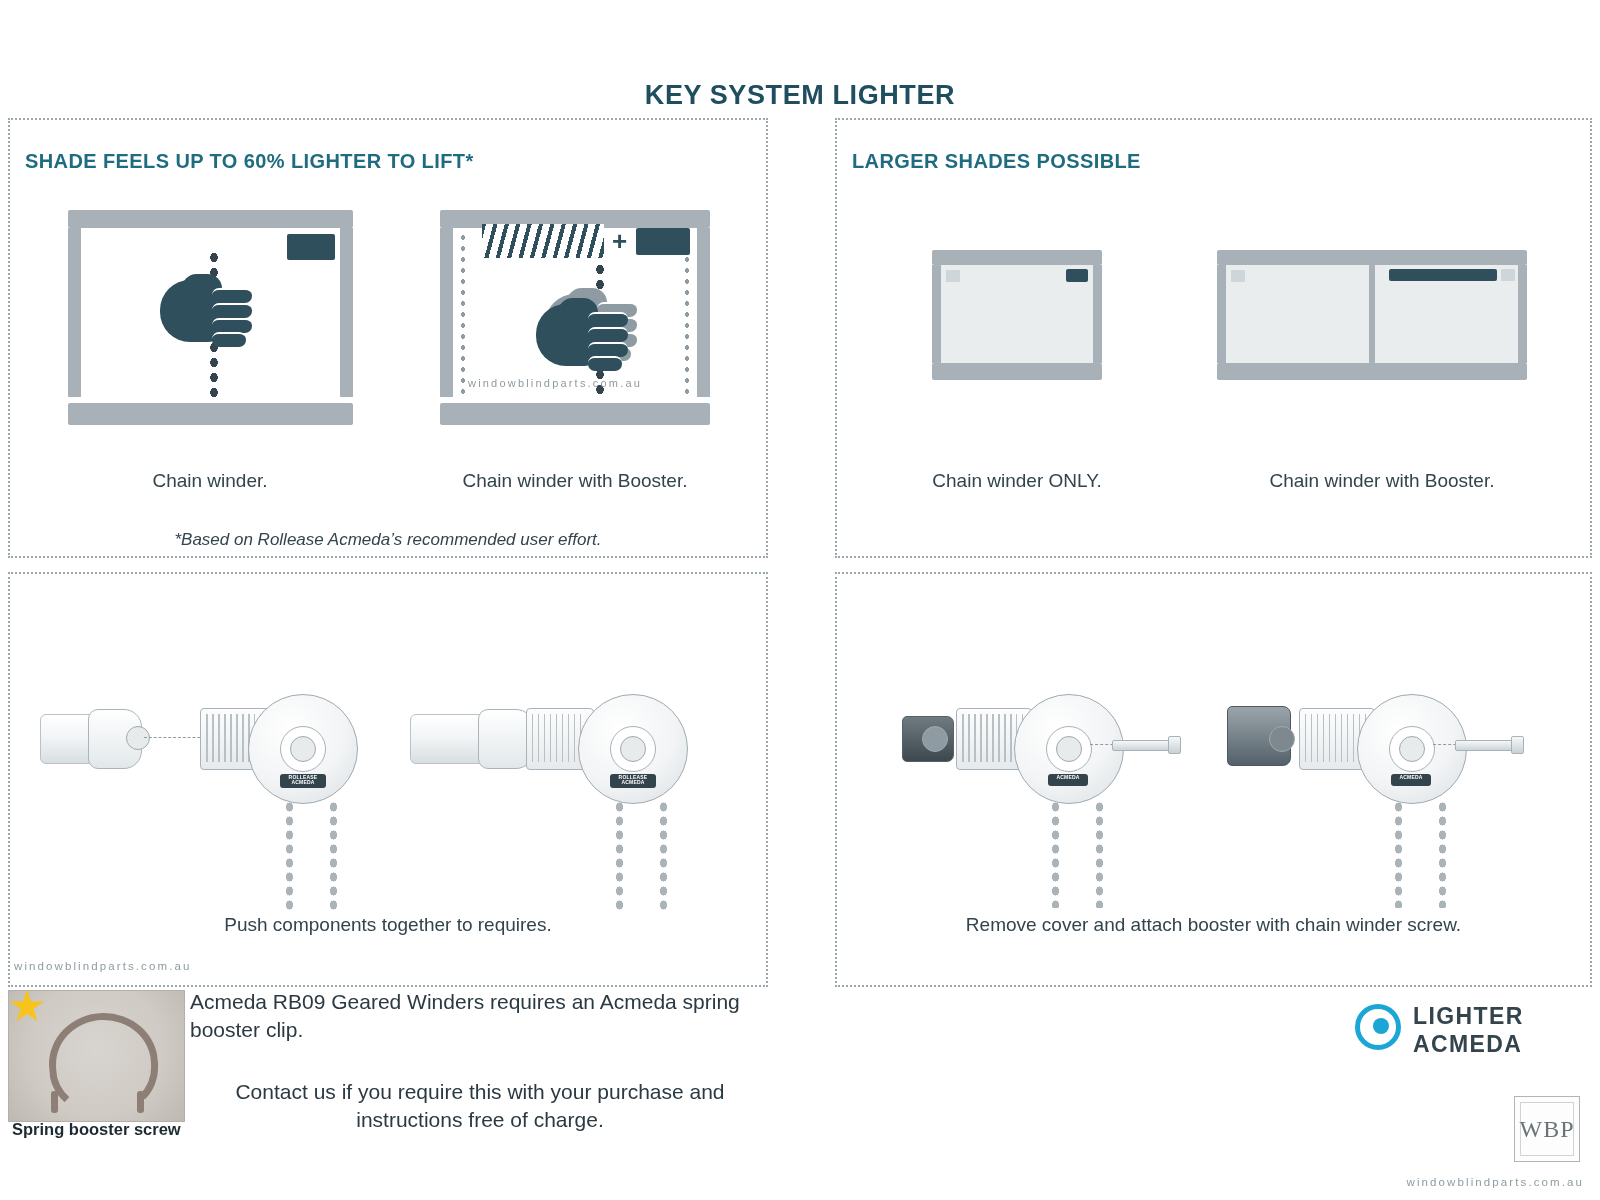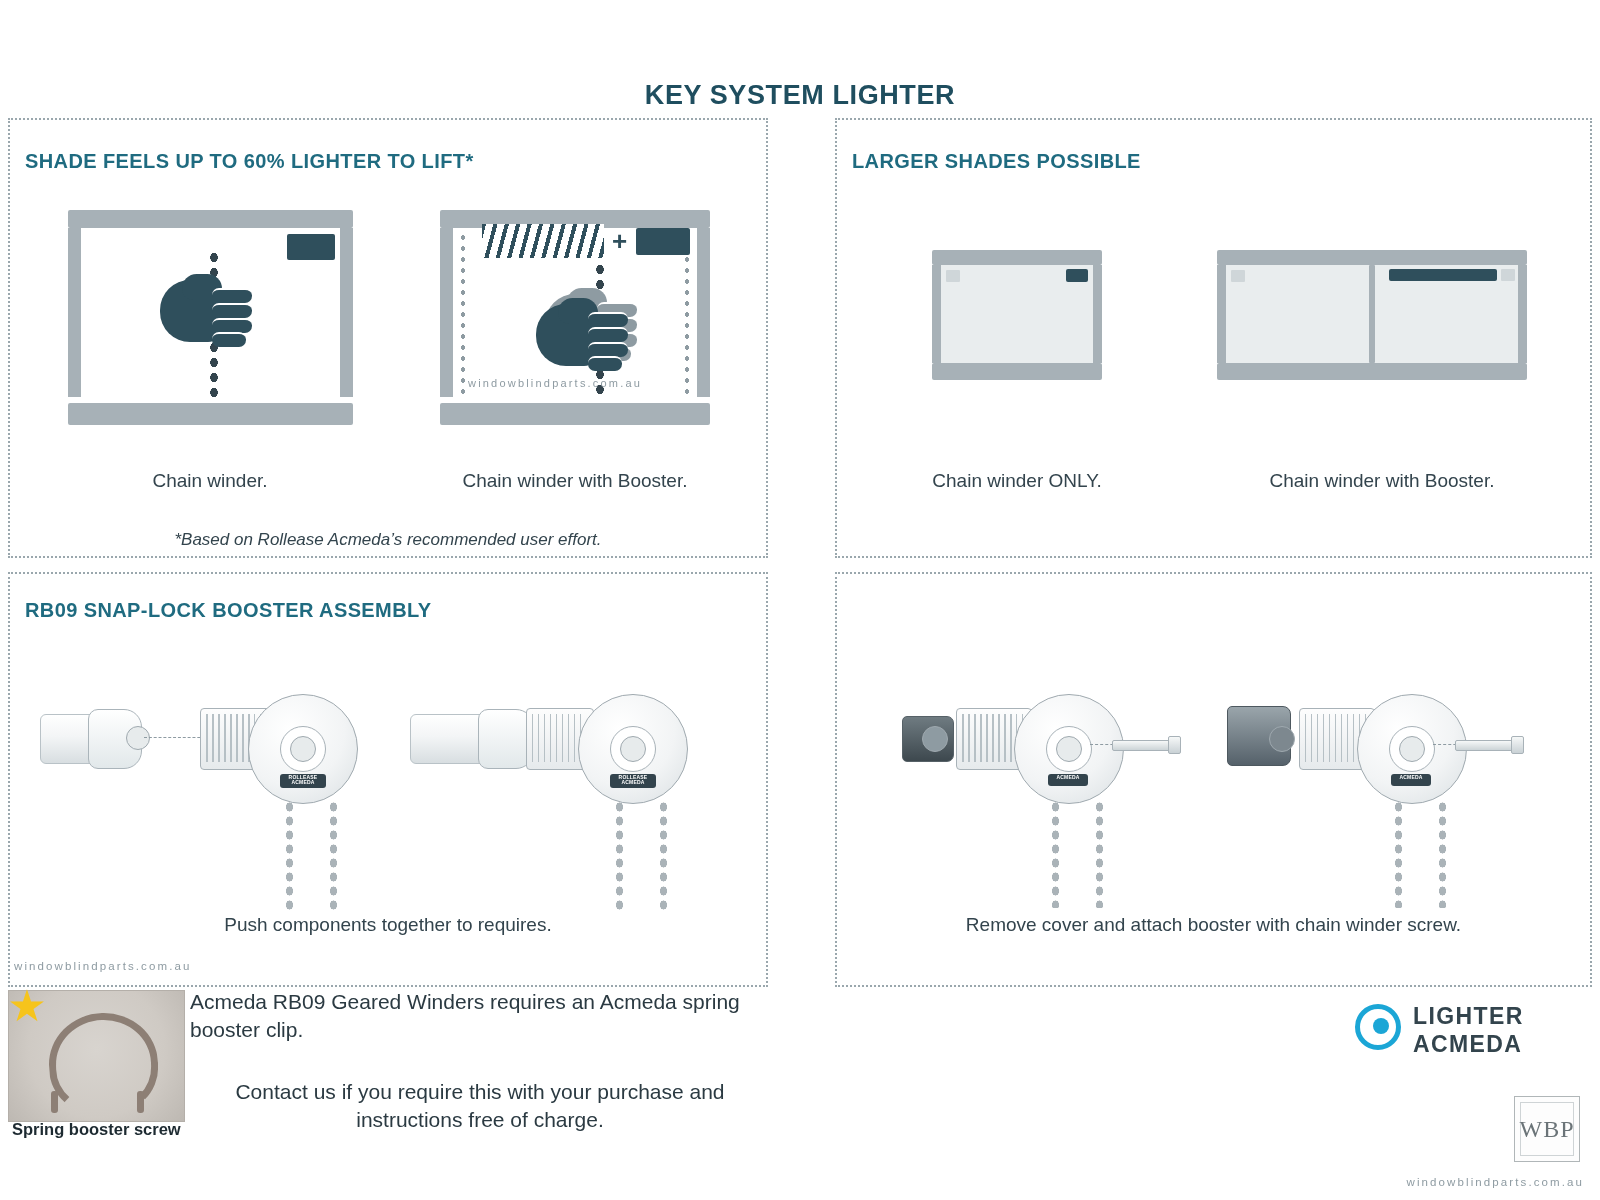--- a/index.html
+++ b/index.html
@@ -449,21 +449,20 @@
       <div class="chip-light" style="left:152px; top:15px; width:6px; height:98px; background:#a7b1b7;"></div>
       <div class="tab-dark" style="left:172px; top:19px; width:108px; height:12px;"></div>
       <div class="chip-light" style="right:12px; top:19px; width:14px; height:12px;"></div>
     </div>
 
     <div class="caption" style="left:30px; top:350px; width:300px;">Chain winder ONLY.</div>
     <div class="caption" style="left:360px; top:350px; width:370px;">Chain winder with Booster.</div>
   </div>
 
   <div class="panel" id="panel-rb09">
-    <div class="panel-title">RB09 SNAP-LOCK BOOSTER ASSEMBLY</div>
 
     <div class="mech" style="left:30px; top:100px; width:340px; height:240px;">
       <div class="tube" style="left:0; top:40px; width:78px; height:48px;"></div>
       <div class="cap" style="left:48px; top:35px; width:52px; height:58px; border-radius:10px 18px 18px 10px;"></div>
       <div class="disc-core" style="left:86px; top:52px; width:22px; height:22px;"></div>
       <div class="dash-axis" style="left:104px; top:63px; width:66px;"></div>
       <div class="body-block" style="left:160px; top:34px; width:72px; height:60px;"></div>
       <div class="ribs" style="left:166px; top:40px; width:60px; height:48px;"></div>
       <div class="disc" style="left:208px; top:20px; width:108px; height:108px;"></div>
       <div class="disc-inner" style="left:240px; top:52px; width:44px; height:44px;"></div>

